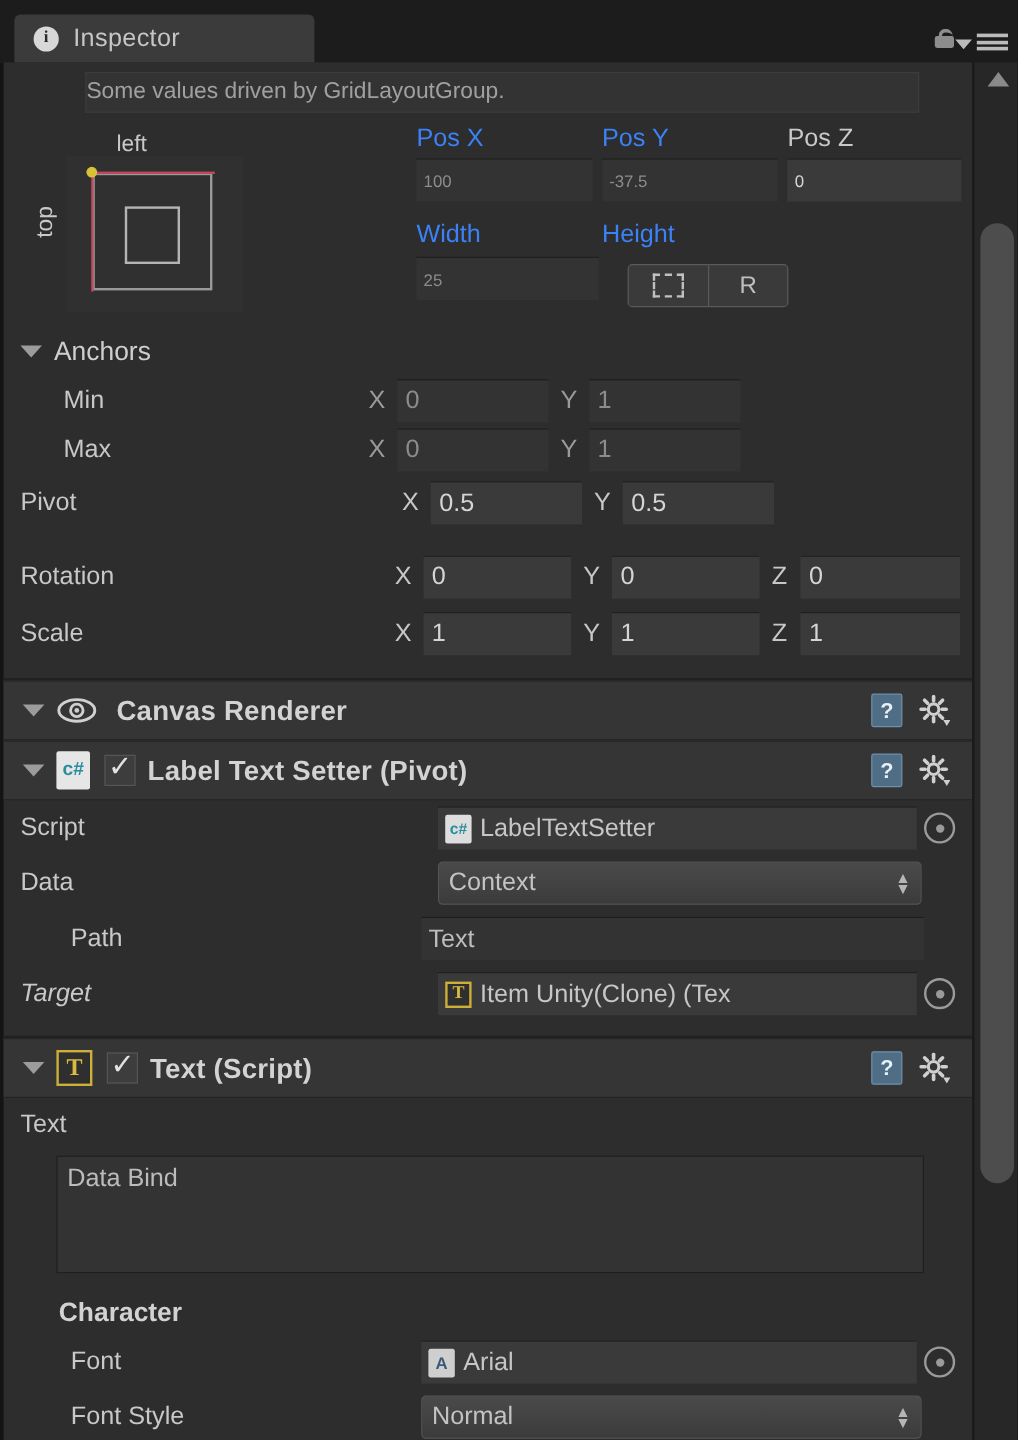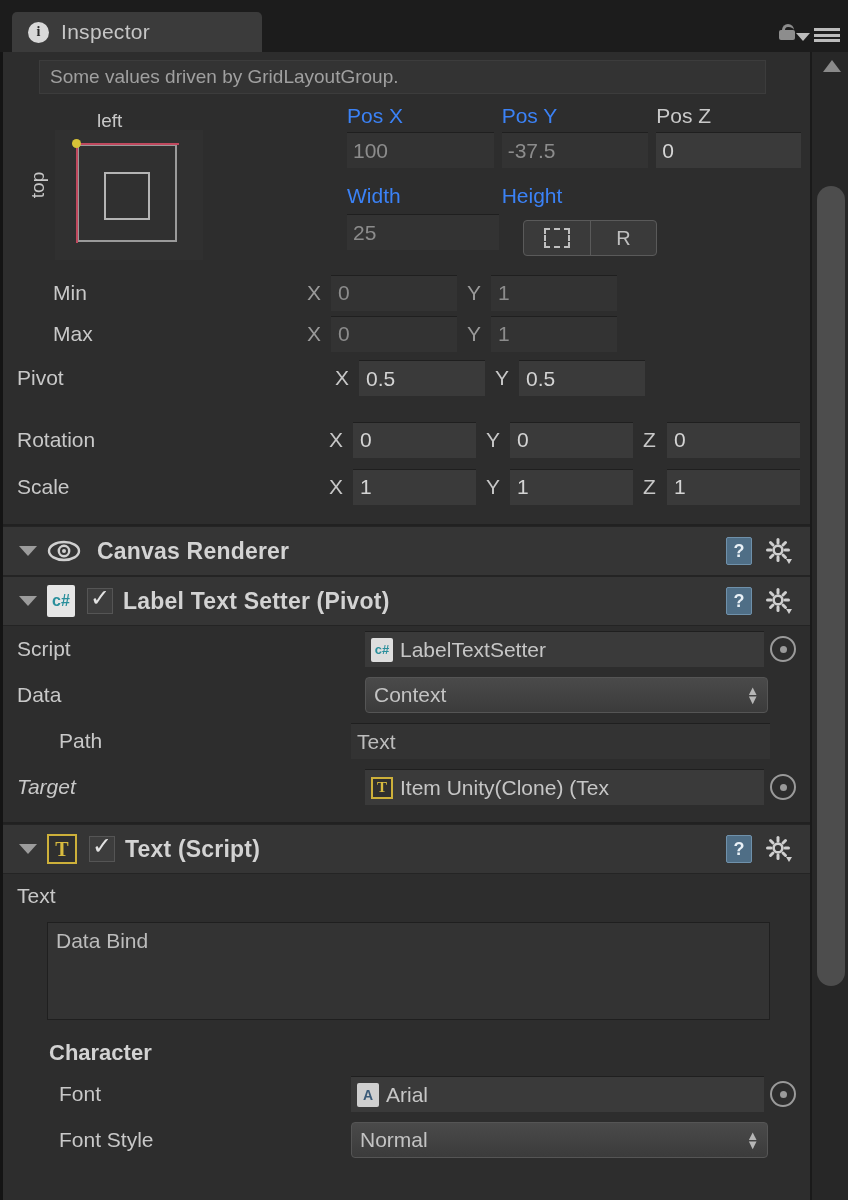--- a/index.html
+++ b/index.html
@@ -64,26 +64,25 @@
 
   
   .panel {
     position: absolute; left: 0; top: 52px;
     width: 810px; height: 1148px;
     background: #2d2d2d;
     border-left: 3px solid #141414;
   }
 
   .infobar {
-    margin: 8px 44px 6px 36px;
+    margin: 8px 44px 6px 68px;
     height: 34px;
     background: #333333;
     border: 1px solid #3c3c3c;
     display: flex; align-items: center;
-    padding-left: 10px;
   }
   .infobar span { color: #a0a0a0; font-size: 19px; }
 
   
   .rt {
     position: relative; height: 172px; margin: 0 14px 0 14px;
   }
   .rt-preview-label {
     position: absolute; left: 80px; top: 10px;
     color: #c8c8c8; font-size: 19px;
@@ -127,21 +126,21 @@
 
   .hdr { color: #3b82f6; font-size: 21px; padding-top: 4px; }
   .hdr.bright { color: #c9c9c9; }
 
   .valbox {
     height: 36px; background: #333333; border-top: 1px solid #1f1f1f;
     display: flex; align-items: center; padding-left: 6px;
     margin-right: 8px;
   }
   .valbox.dim span { color: #8c8c8c; }
-  .valbox span { color: #c7c7c7; font-size: 21px; }
+  .valbox span { color: #c7c7c7; font-size: 14px; }
   .valbox.bright { background: #3a3a3a; }
   .valbox.bright span { color: #d6d6d6; }
 
   .blueprint-grp {
     position: absolute; right: 8px; top: 6px;
     display: flex; height: 36px;
     border: 1px solid #5a5a5a; border-radius: 4px; overflow: hidden;
     background: #3a3a3a;
   }
   .bp-btn {
@@ -396,20 +395,24 @@
               </div>
               <div class="bp-btn">
                 <span>R</span>
               </div>
             </div>
           </div>
         </div>
       </div>
     </div>
 
+    <div class="prow" style="padding-left:14px;">
+      <span class="foldout"></span>
+      <span class="sec-title">Anchors</span>
+    </div>
 
     <div class="prow">
       <div class="plabel ind1">Min</div>
       <div class="axisfield w150">
         <div class="axislab">X</div>
         <div class="axisinput">
             <span>0</span>
           </div>
       </div>
       <div class="axisfield w150">

